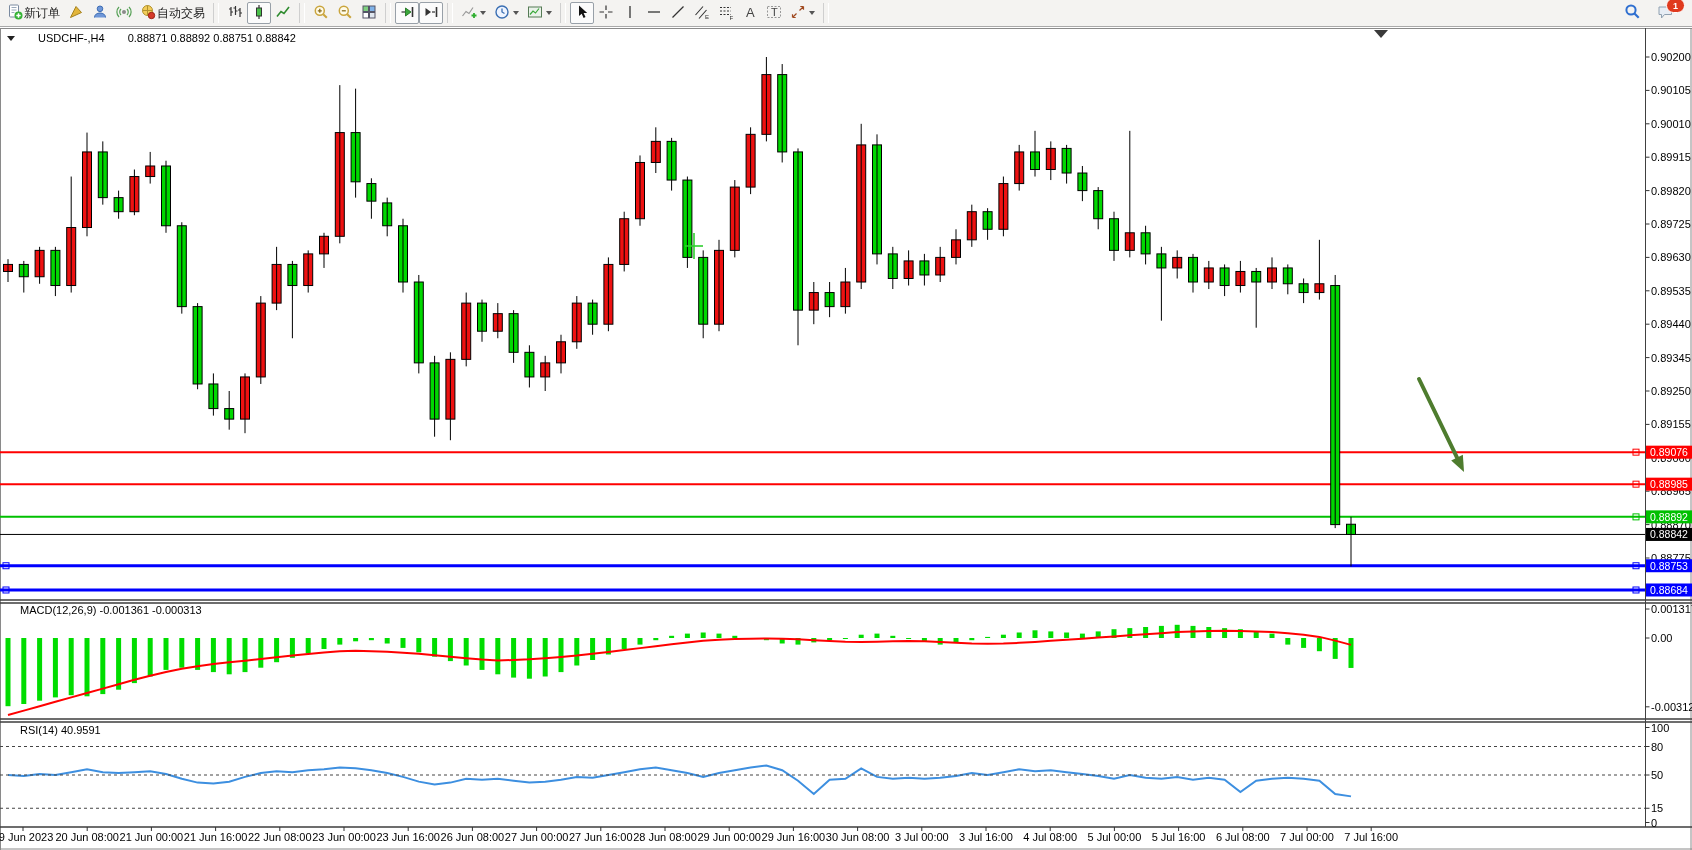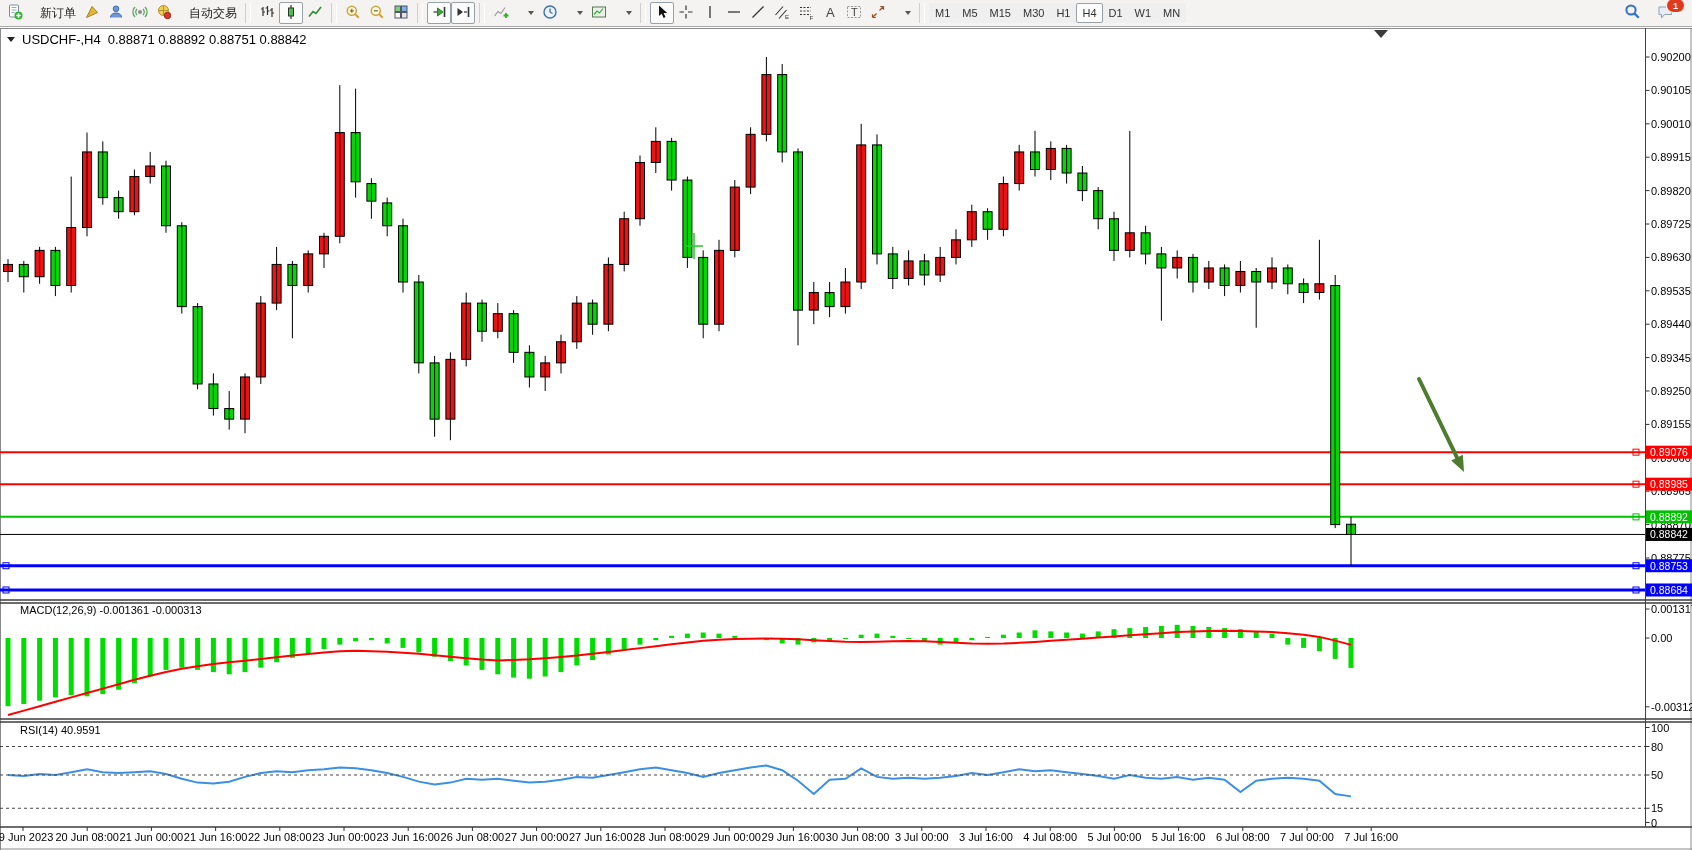--- a/index.html
+++ b/index.html
@@ -1,33 +1,33 @@
 <!DOCTYPE html>
 <html><head>
 <meta charset="utf-8">
 <style>
   html,body{margin:0;padding:0}
   body{width:1692px;height:850px;font-family:"Liberation Sans",sans-serif;background:#fff;overflow:hidden;position:relative}
   
   .toolbar{position:absolute;top:0;left:0;width:1692px;height:27px;background:#f4f3f1;border-bottom:1px solid #a9a9a9;display:flex;align-items:center;padding:0 3px;box-sizing:border-box}
   .tb-group{display:flex;align-items:center;height:100%}
   .tb-sep{width:4px;height:20px;border-left:1px solid #cfcfcf;border-right:1px solid #fff;margin:0 4px}
-  .tb-btn{display:flex;align-items:center;gap:17px;height:22px;min-width:24px;padding:0 3px;border:1px solid transparent;background:transparent;font:12px "Liberation Sans",sans-serif;color:#222;justify-content:center;cursor:default}
+  .tb-btn{display:flex;align-items:center;gap:1px;height:22px;min-width:24px;padding:0 3px;border:1px solid transparent;background:transparent;font:12px "Liberation Sans",sans-serif;color:#222;justify-content:center;cursor:default}
   .tb-btn.pressed{border:1px solid #98a0a8;background:#fbfbfb;border-radius:2px}
   .tb-btn .lbl{font-size:12px;white-space:nowrap}
   .caret{width:0;height:0;border-left:3px solid transparent;border-right:3px solid transparent;border-top:4px solid #555;margin-left:2px}
   .tf-btn{font-size:11px;color:#333;padding:0 5px;height:20px;display:flex;align-items:center;border:1px solid transparent}
   .tf-btn.pressed{border:1px solid #98a0a8;background:#fcfcfc;border-radius:2px}
   .tb-right{margin-left:auto;display:flex;align-items:center;gap:8px;padding-right:10px}
   .chat-wrap{position:relative;display:flex}
   .badge{position:absolute;top:-5px;right:-7px;min-width:13px;height:13px;border-radius:8px;background:#e03a1e;color:#fff;font-size:9px;font-weight:bold;display:flex;align-items:center;justify-content:center;padding:0 2px;border:1px solid #fff}
   
   .chart-wrap{position:absolute;top:28px;left:0;width:1692px;height:822px;background:#fff}
   #chart-svg{position:absolute;top:0;left:0}
-  .chart-title{position:absolute;left:7px;top:4px;font-size:13px;color:#000;display:flex;gap:7px;align-items:center;z-index:5;background:transparent}
+  .chart-title{position:absolute;left:7px;top:4px;font-size:11px;color:#000;display:flex;gap:23px;align-items:center;z-index:5;background:transparent}
   .tri-down{width:0;height:0;border-left:4px solid transparent;border-right:4px solid transparent;border-top:5px solid #222}
   .pane-label{position:absolute;left:20px;font-size:11px;color:#000;z-index:5}
   #macd-label{top:576px}
   #rsi-label{top:696px}
   svg text{font-family:"Liberation Sans",sans-serif}
 </style>
 </head>
 <body>
 
 <div class="toolbar">
@@ -203,31 +203,20 @@
           </svg></span>
       </button>
     <button class="tb-btn">
         <span><svg width="16" height="16" viewBox="0 0 16 16">
             <path d="M2.5 13.5l4-4M2.5 13.5v-3.2M2.5 13.5h3.2M13.5 2.5l-4 4M13.5 2.5v3.2M13.5 2.5h-3.2" stroke="#a04a20" fill="none" stroke-width="1.2"></path>
           </svg></span>
         <span class="caret"></span>
       </button>
   </div>
   <div class="tb-sep"></div>
-  <div class="tb-group" id="tf-group">
-      <button class="tf-btn">M1</button>
-      <button class="tf-btn">M5</button>
-      <button class="tf-btn">M15</button>
-      <button class="tf-btn">M30</button>
-      <button class="tf-btn">H1</button>
-      <button class="tf-btn pressed">H4</button>
-      <button class="tf-btn">D1</button>
-      <button class="tf-btn">W1</button>
-      <button class="tf-btn">MN</button>
-    </div>
   <div class="tb-right">
     <button class="tb-btn">
         <span><svg width="17" height="17" viewBox="0 0 17 17">
             <circle cx="7" cy="7" r="4.6" fill="none" stroke="#2f6fd0" stroke-width="2"></circle>
             <path d="M10.5 10.5l4.2 4.2" stroke="#2f6fd0" stroke-width="2.2"></path>
           </svg></span>
       </button>
     <button class="tb-btn chat-wrap">
       <span><svg width="18" height="16" viewBox="0 0 18 16">
             <path d="M2 3h12.5v7.5H7.5L4.5 14v-3.5H2z" fill="#e7edf4" stroke="#90a0b0"></path>

